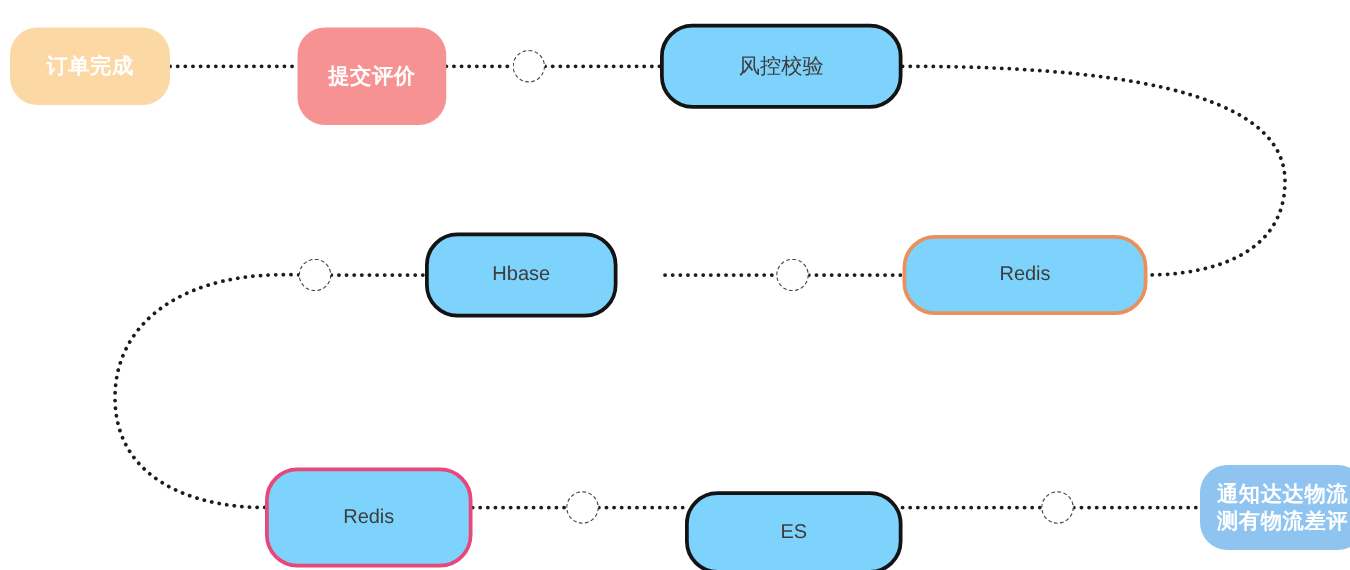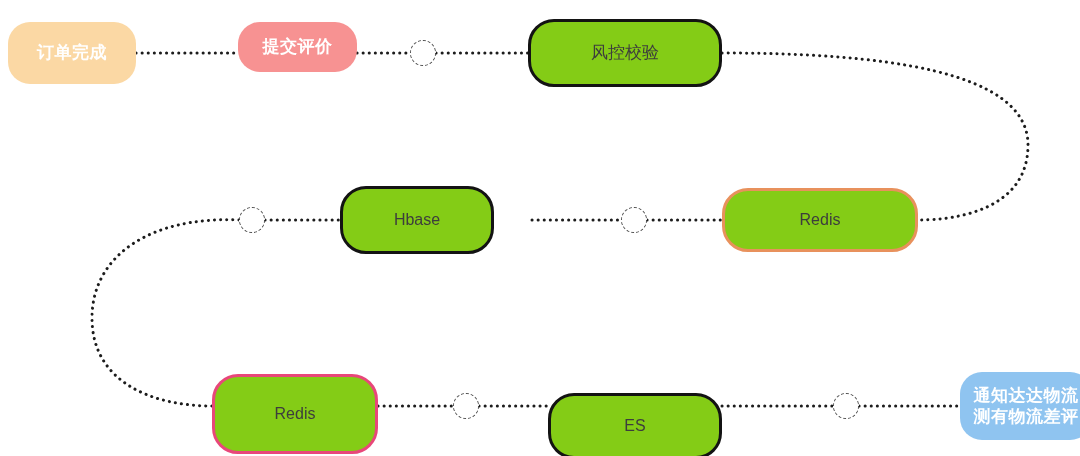--- a/index.html
+++ b/index.html
@@ -42,21 +42,21 @@
   
   .node.filled {
     border-radius: 22px;
     color: #ffffff;
     font-weight: bold;
     font-size: 17px;
     letter-spacing: 0.5px;
   }
   
   .node.outlined {
-    background: #84cc16;
+    background: #7dd3fc;
     border-style: solid;
     border-width: 3px;
     border-radius: 26px;
     color: #3d3d3d;
     font-size: 16px;
     font-weight: normal;
   }
   .node.outlined.cjk {
     font-size: 17px;
   }
@@ -86,21 +86,21 @@
       <path d="M 378 406 L 453 406" fill="none" stroke="#1c1c1c" stroke-width="3" stroke-linecap="round" stroke-dasharray="0.1 6"></path>
       <path d="M 479 406 L 548 406" fill="none" stroke="#1c1c1c" stroke-width="3" stroke-linecap="round" stroke-dasharray="0.1 6"></path>
       <path d="M 722 406 L 833 406" fill="none" stroke="#1c1c1c" stroke-width="3" stroke-linecap="round" stroke-dasharray="0.1 6"></path>
       <path d="M 859 406 L 960 406" fill="none" stroke="#1c1c1c" stroke-width="3" stroke-linecap="round" stroke-dasharray="0.1 6"></path>
     </svg>
 
   <div id="nodes-layer">
       <div class="node filled cjk" style="left: 8px; top: 22px; width: 128px; height: 62px; background: rgb(251, 216, 164); color: rgb(255, 255, 255);">
         <span class="node-label">订单完成</span>
       </div>
-      <div class="node filled cjk" style="left: 238px; top: 22px; width: 119px; height: 50px; background: rgb(247, 146, 146); color: rgb(255, 255, 255);">
+      <div class="node filled cjk" style="left: 238px; top: 22px; width: 119px; height: 78px; background: rgb(247, 146, 146); color: rgb(255, 255, 255);">
         <span class="node-label">提交评价</span>
       </div>
       <div class="node outlined cjk" style="left: 528px; top: 19px; width: 194px; height: 68px; border-color: rgb(19, 19, 19); color: rgb(61, 61, 61);">
         <span class="node-label">风控校验</span>
       </div>
       <div class="node outlined" style="left: 340px; top: 186px; width: 154px; height: 68px; border-color: rgb(19, 19, 19); color: rgb(61, 61, 61);">
         <span class="node-label">Hbase</span>
       </div>
       <div class="node outlined" style="left: 722px; top: 188px; width: 196px; height: 64px; border-color: rgb(232, 145, 92); color: rgb(61, 61, 61);">
         <span class="node-label">Redis</span>

